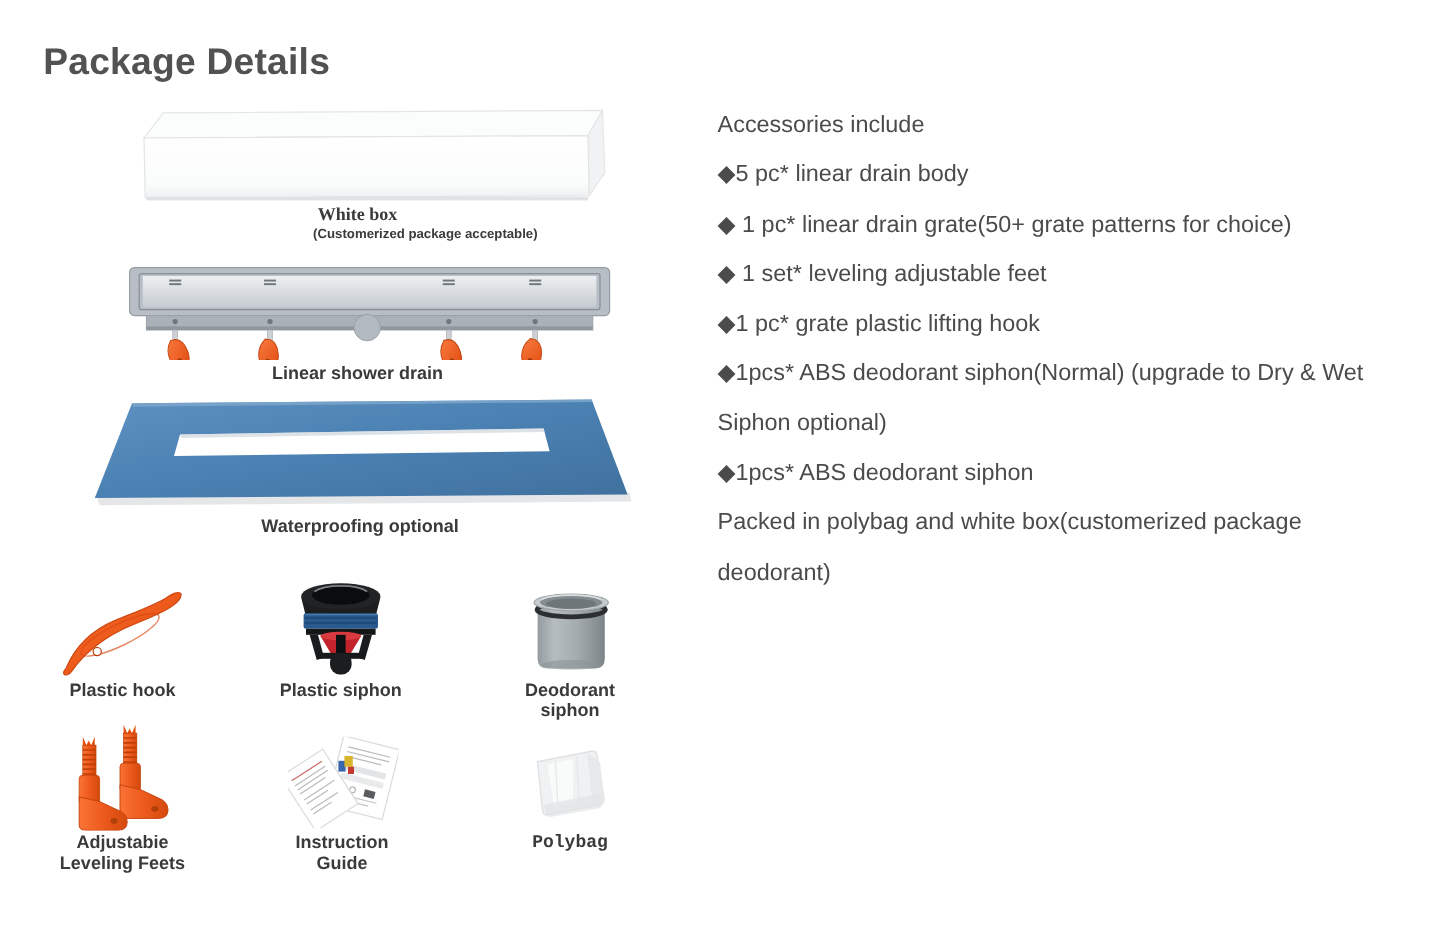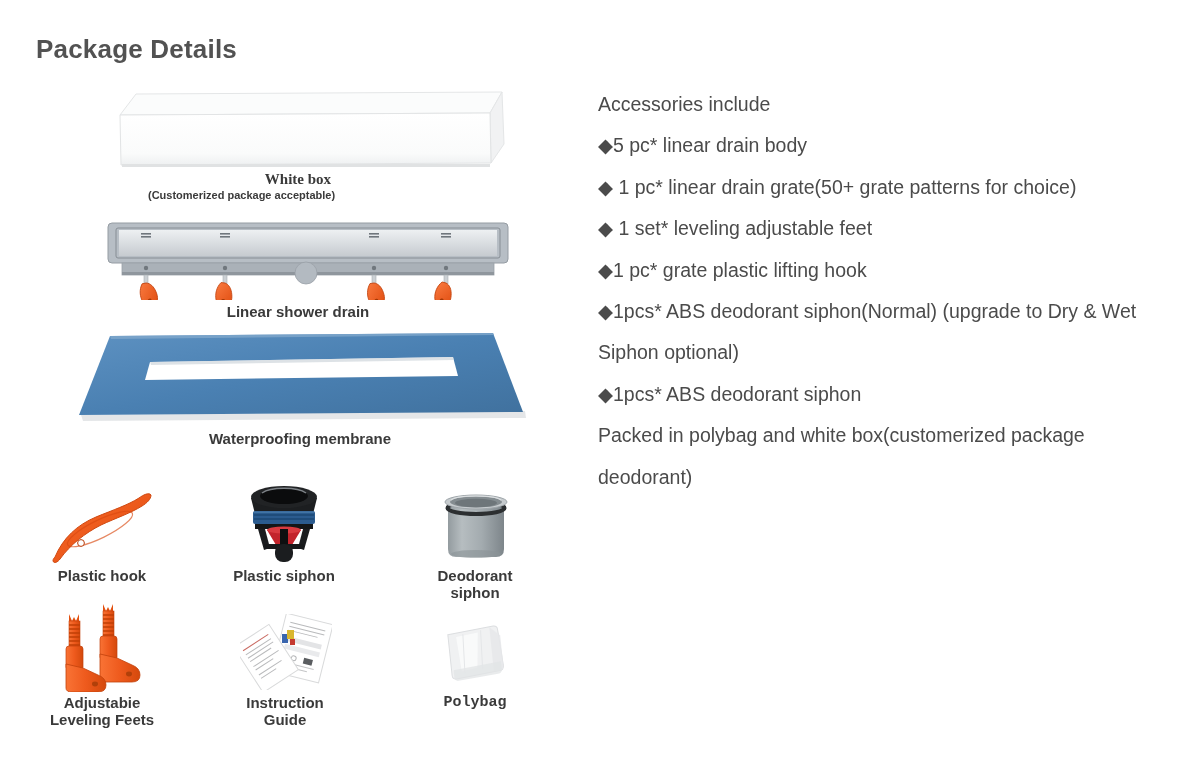--- a/index.html
+++ b/index.html
@@ -3,31 +3,31 @@
 <meta charset="utf-8">
 <style>
   html,body{margin:0;padding:0;}
   body{
     width:1200px;height:780px;position:relative;background:#ffffff;
     font-family:"Liberation Sans",sans-serif;overflow:hidden;
     -webkit-font-smoothing:antialiased;
   }
   .page-title{
     position:absolute;left:36px;top:34px;
-    font-size:26px;font-weight:600;color:#525252;letter-spacing:0.2px;
+    font-size:31px;font-weight:600;color:#525252;letter-spacing:0.2px;
   }
   .fig{position:absolute;}
   .fig svg{display:block;}
   .fig-label{
     position:absolute;text-align:center;
     font-size:15px;font-weight:600;color:#3a3a3a;
     line-height:17px;white-space:pre-line;
   }
   .fig-note{
-    position:absolute;text-align:left;
+    position:absolute;text-align:right;
     font-size:11px;font-weight:600;color:#3a3a3a;line-height:13px;
   }
   .acc-col{
     position:absolute;left:598px;top:84px;width:540px;
     font-size:19.5px;color:#4b4b4b;
   }
   .acc-col p{margin:0;line-height:41.4px;}
 </style>
 </head>
 <body>
@@ -129,21 +129,21 @@
           <stop offset="1" stop-color="#40719e"></stop>
       </linearGradient>
     </defs>
     <polygon points="13,85 457,81 458,88 15,91" fill="#dfe2e4" opacity="0.85"></polygon>
     <polygon points="42,6 425,3 455,82 11,85" fill="url(#memg)"></polygon>
     <polygon points="42,6 425,3 426,5 43,9" fill="#7fa8cc" opacity="0.8"></polygon>
     <polygon points="82,32 385,27 390,46 77,50" fill="#ffffff"></polygon>
     <polygon points="82,32 385,27 386,30 83,35" fill="#cfd6dc" opacity="0.7"></polygon>
   </svg>
 </div>
-<div class="fig-label" style="left:150px;top:430px;width:300px;">Waterproofing membrane</div>
+<div class="fig-label" style="left:150px;top:430px;width:300px;">Waterproofing optional</div>
 
 <div class="fig" style="left:50px;top:487px;">
   <svg width="105" height="80" viewBox="0 0 105 80">
     <defs>
       <linearGradient id="hookg" x1="0" y1="0" x2="1" y2="1">
         <stop offset="0" stop-color="#f96a2a"></stop>
           <stop offset="1" stop-color="#e04a0e"></stop>
       </linearGradient>
     </defs>
     <path d="M5,70 C13,51 27,38 46,30 C63,23 78,18 89,11 C93,8 99,5 101,8 C101,12 97,16 92,19 C81,26 66,31 51,38 C35,46 20,58 10,72 C8,75 4,77 3,74 C3,72 4,71 5,70 Z" fill="url(#hookg)" stroke="#cf4810" stroke-width="1"></path>

